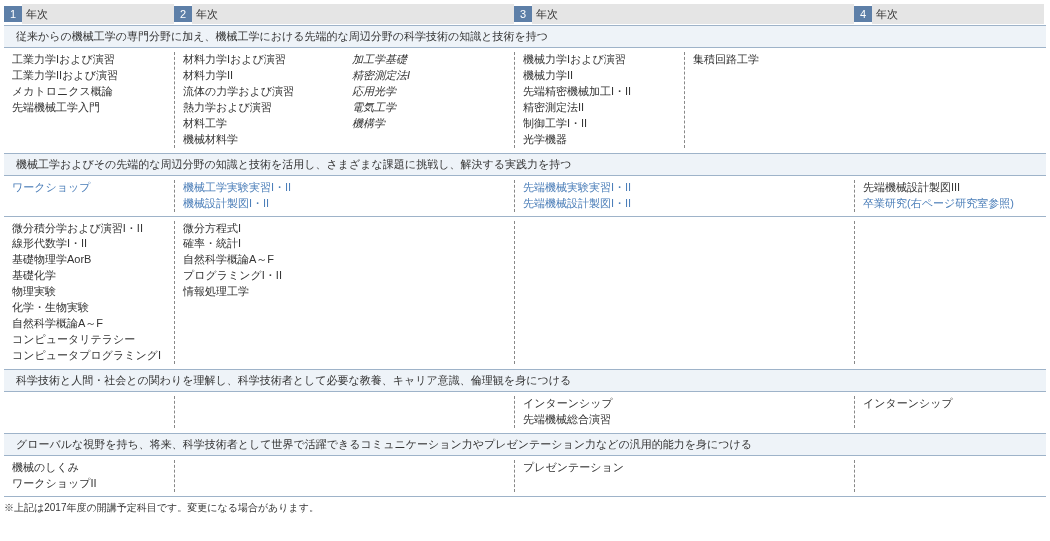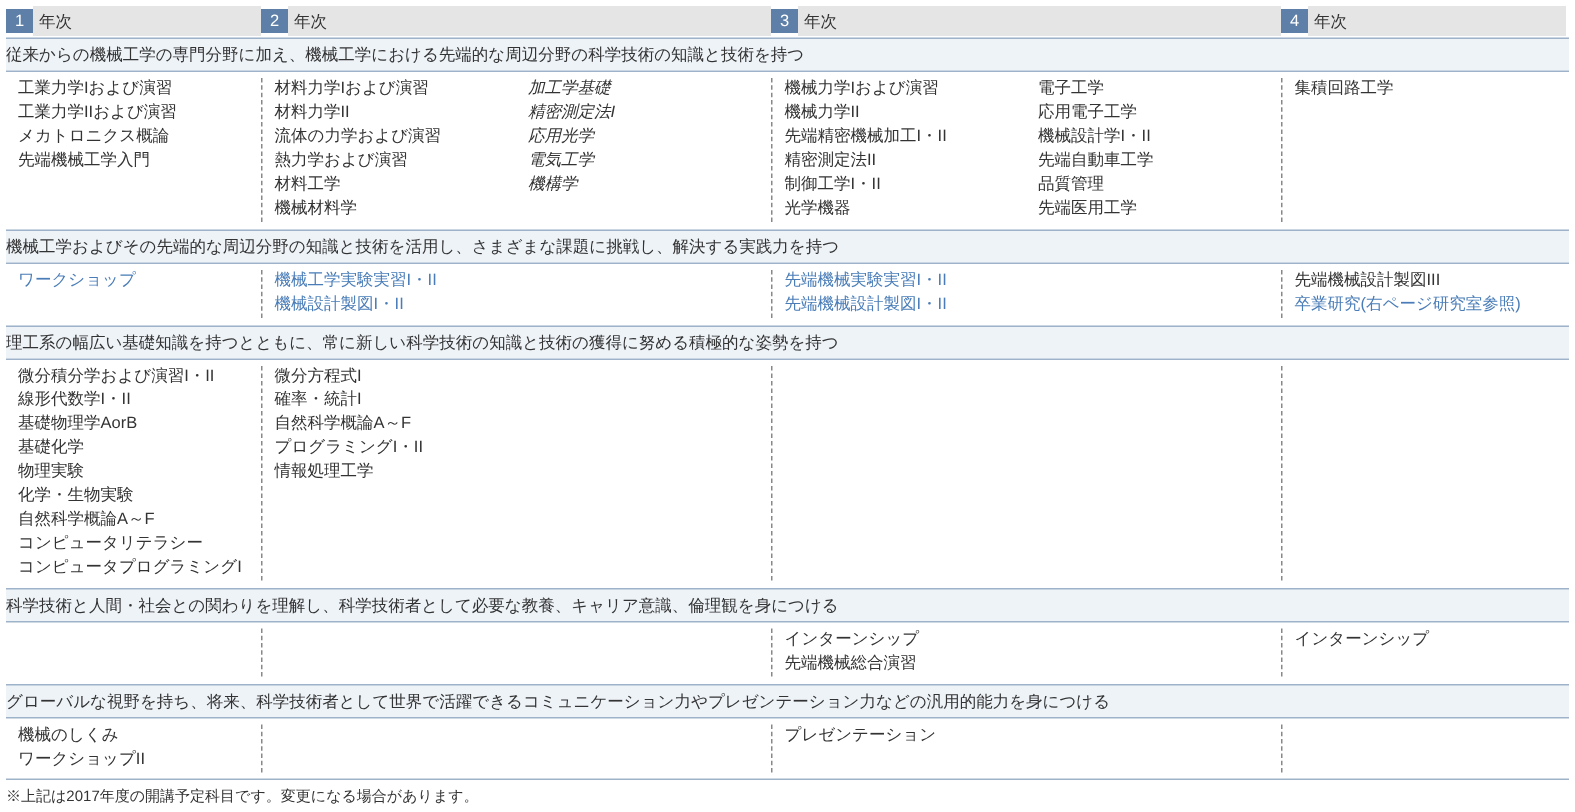--- a/index.html
+++ b/index.html
@@ -5,21 +5,21 @@
   * { box-sizing: border-box; margin: 0; padding: 0; }
   body { font-family: "Hiragino Kaku Gothic Pro", "Meiryo", sans-serif; font-size: 11px; color: #333; background: #fff; padding: 4px; width: 1050px; }
   .year-row { display: flex; }
   .year-cell { display: flex; align-items: center; }
   .year-num { background: #5d7fa8; color: #fff; width: 18px; height: 16px; display: flex; align-items: center; justify-content: center; font-size: 11px; }
   .year-label { background: #e5e5e5; flex: 1; padding: 1px 4px; height: 20px; display: flex; align-items: center; }
   .y1 { width: 170px; }
   .y2 { width: 340px; }
   .y3 { width: 340px; }
   .y4 { width: 190px; }
-  .section-head { background: #eef3f8; border-top: 1px solid #9eb3c9; padding: 3px 0; font-size: 11px; margin-top: 1px; }
+  .section-head { background: #eef3f8; border-top: 1px solid #9eb3c9; padding: 3px 12px; font-size: 11px; margin-top: 1px; }
   .section-body { border-top: 1px solid #9eb3c9; display: flex; padding: 4px 0; }
   .col { padding: 0 8px; }
   .c1 { width: 170px; }
   .c2a { width: 170px; }
   .c2b { width: 170px; font-style: italic; }
   .c3a { width: 170px; }
   .c3b { width: 170px; }
   .c4 { width: 190px; }
   .divider { border-left: 1px dashed #888; }
   .item { line-height: 1.45; white-space: nowrap; }
@@ -74,28 +74,20 @@
         <div class="item">機構学</div>
       </div>
       <div class="col c3a divider">
         <div class="item">機械力学Iおよび演習</div>
         <div class="item">機械力学II</div>
         <div class="item">先端精密機械加工I・II</div>
         <div class="item">精密測定法II</div>
         <div class="item">制御工学I・II</div>
         <div class="item">光学機器</div>
       </div>
-      <div class="col c3b">
-        <div class="item">電子工学</div>
-        <div class="item">応用電子工学</div>
-        <div class="item">機械設計学I・II</div>
-        <div class="item">先端自動車工学</div>
-        <div class="item">品質管理</div>
-        <div class="item">先端医用工学</div>
-      </div>
       <div class="col c4 divider">
         <div class="item">集積回路工学</div>
       </div>
     </div>
     <div class="section-head">機械工学およびその先端的な周辺分野の知識と技術を活用し、さまざまな課題に挑戦し、解決する実践力を持つ</div>
     <div class="section-body">
       <div class="col c1">
         <div class="item link">ワークショップ</div>
       </div>
       <div class="col c2a divider">
@@ -106,21 +98,20 @@
       <div class="col c3a divider">
         <div class="item link">先端機械実験実習I・II</div>
         <div class="item link">先端機械設計製図I・II</div>
       </div>
       <div class="col c3b"></div>
       <div class="col c4 divider">
         <div class="item">先端機械設計製図III</div>
         <div class="item link">卒業研究(右ページ研究室参照)</div>
       </div>
     </div>
-    <div class="section-head">理工系の幅広い基礎知識を持つとともに、常に新しい科学技術の知識と技術の獲得に努める積極的な姿勢を持つ</div>
     <div class="section-body">
       <div class="col c1">
         <div class="item">微分積分学および演習I・II</div>
         <div class="item">線形代数学I・II</div>
         <div class="item">基礎物理学AorB</div>
         <div class="item">基礎化学</div>
         <div class="item">物理実験</div>
         <div class="item">化学・生物実験</div>
         <div class="item">自然科学概論A～F</div>
         <div class="item">コンピュータリテラシー</div>

